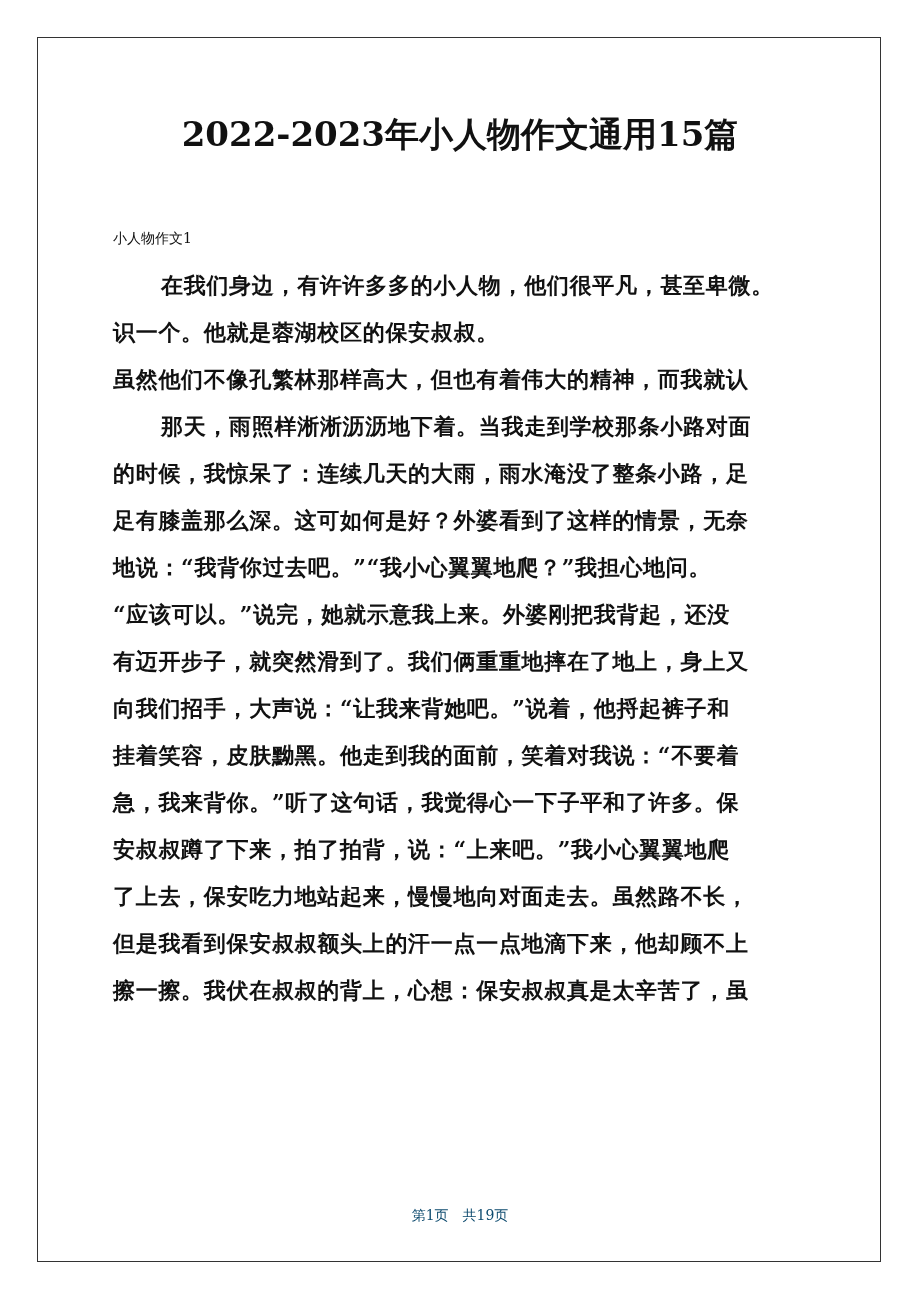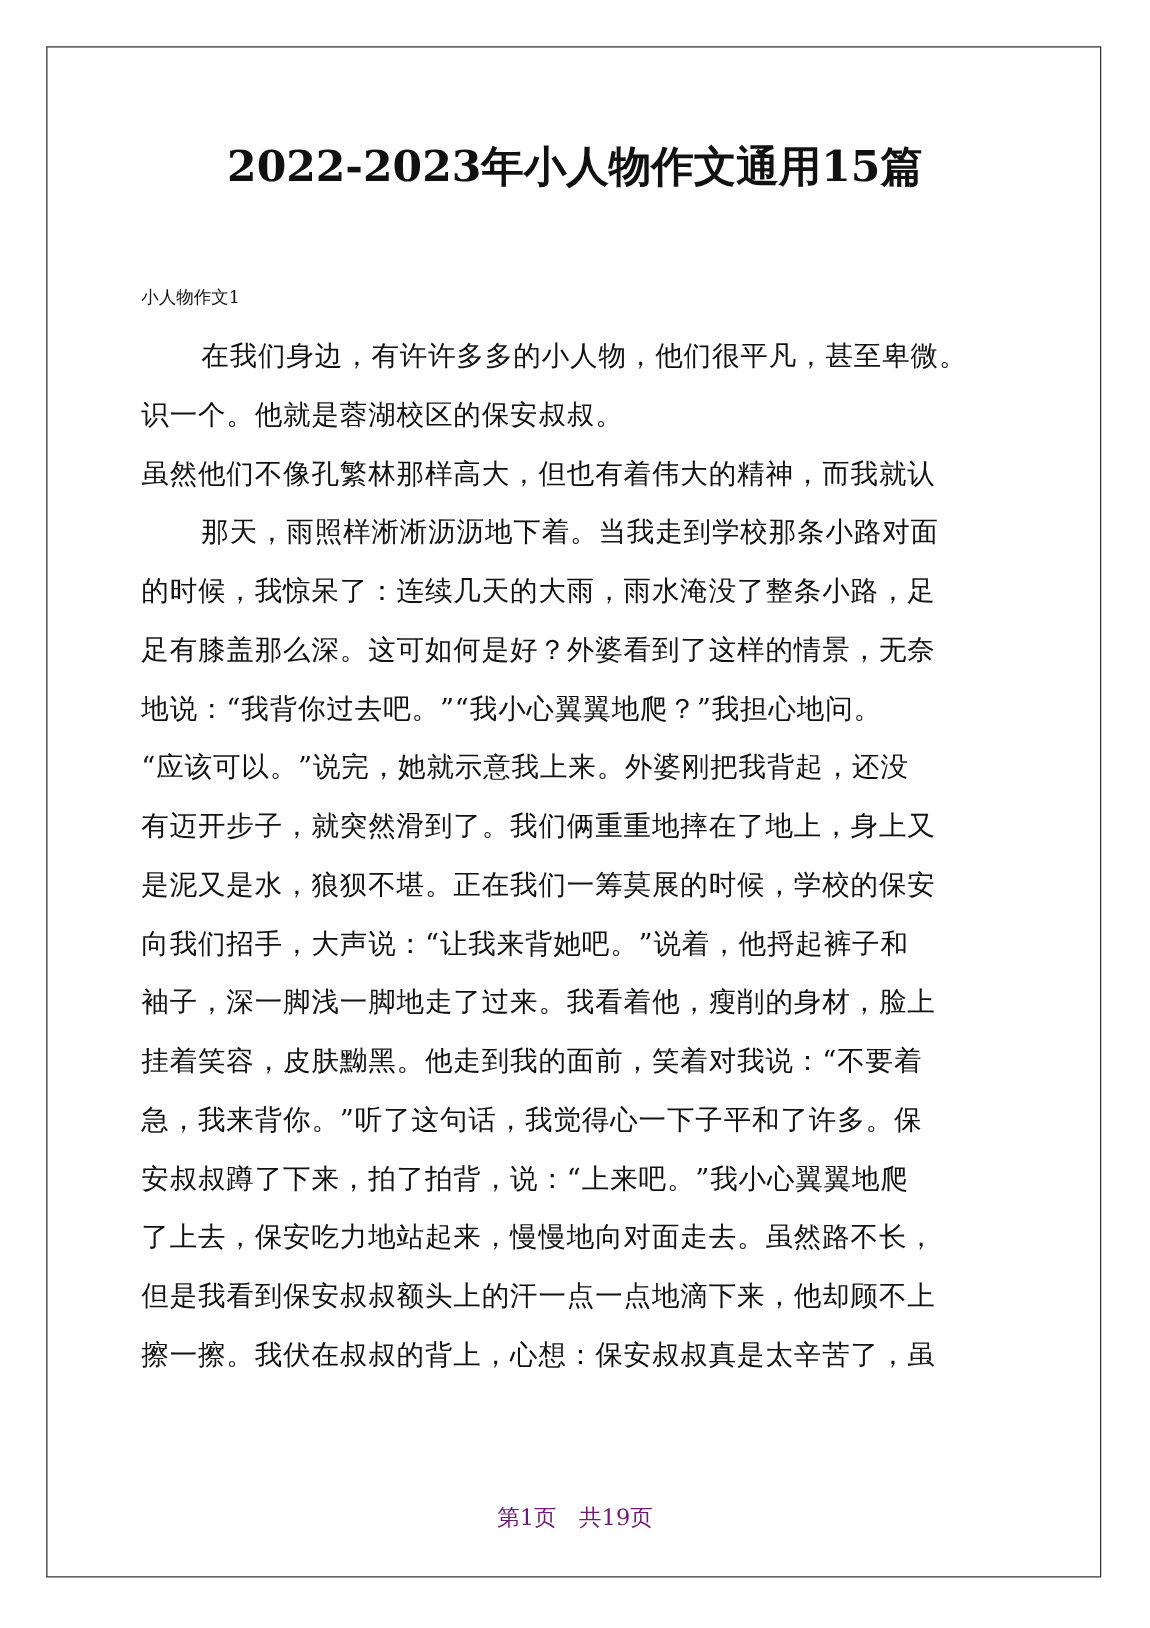--- a/index.html
+++ b/index.html
@@ -5,47 +5,45 @@
     html, body { margin: 0; padding: 0; background: #ffffff; }
     body { width: 920px; height: 1302px; position: relative; overflow: hidden;
            font-family: "DejaVu Serif", "Liberation Serif", serif; color: #111; }
     .page-frame { position: absolute; left: 37px; top: 37px; width: 844px; height: 1225px;
                   border: 1.5px solid #333; box-sizing: border-box; }
     .title { position: absolute; left: 0; right: 0; top: 112px; text-align: center;
              font-size: 34px; line-height: 44px; letter-spacing: 0px; font-weight: bold; }
     .content { position: absolute; left: 113px; top: 215px; width: 716px; }
     .heading { font-size: 14px; line-height: 47px; margin: 0; height: 47px; white-space: nowrap; }
     .line { font-size: 22px; line-height: 47px; height: 47px; margin: 0; white-space: nowrap;
-            letter-spacing: 0.7px; }
+            letter-spacing: 0.7px; font-weight: bold; }
     .line.indent { padding-left: 48px; }
     .footer { position: absolute; left: 0; right: 0; top: 1205px; text-align: center;
-              font-size: 18px; line-height: 20px; color: #701a75; }
+              font-size: 14px; line-height: 20px; color: #0c4a6e; }
   </style>
 </head>
 <body>
 
 <div class="page-frame"></div>
 
 <div class="title">2022-2023年小人物作文通用15篇</div>
 
 <div class="content">
   <p class="heading">小人物作文1</p>
   <div id="lines">
       <p class="line indent">在我们身边，有许许多多的小人物，他们很平凡，甚至卑微。</p>
       <p class="line">识一个。他就是蓉湖校区的保安叔叔。</p>
       <p class="line">虽然他们不像孔繁林那样高大，但也有着伟大的精神，而我就认</p>
       <p class="line indent">那天，雨照样淅淅沥沥地下着。当我走到学校那条小路对面</p>
       <p class="line">的时候，我惊呆了：连续几天的大雨，雨水淹没了整条小路，足</p>
       <p class="line">足有膝盖那么深。这可如何是好？外婆看到了这样的情景，无奈</p>
       <p class="line">地说：“我背你过去吧。”“我小心翼翼地爬？”我担心地问。</p>
       <p class="line">“应该可以。”说完，她就示意我上来。外婆刚把我背起，还没</p>
       <p class="line">有迈开步子，就突然滑到了。我们俩重重地摔在了地上，身上又</p>
-      <p class="line">是泥又是水，狼狈不堪。正在我们一筹莫展的时候，学校的保安</p>
       <p class="line">向我们招手，大声说：“让我来背她吧。”说着，他捋起裤子和</p>
-      <p class="line">袖子，深一脚浅一脚地走了过来。我看着他，瘦削的身材，脸上</p>
       <p class="line">挂着笑容，皮肤黝黑。他走到我的面前，笑着对我说：“不要着</p>
       <p class="line">急，我来背你。”听了这句话，我觉得心一下子平和了许多。保</p>
       <p class="line">安叔叔蹲了下来，拍了拍背，说：“上来吧。”我小心翼翼地爬</p>
       <p class="line">了上去，保安吃力地站起来，慢慢地向对面走去。虽然路不长，</p>
       <p class="line">但是我看到保安叔叔额头上的汗一点一点地滴下来，他却顾不上</p>
       <p class="line">擦一擦。我伏在叔叔的背上，心想：保安叔叔真是太辛苦了，虽</p>
     </div>
 </div>
 
 <div class="footer">第1页　共19页</div>

